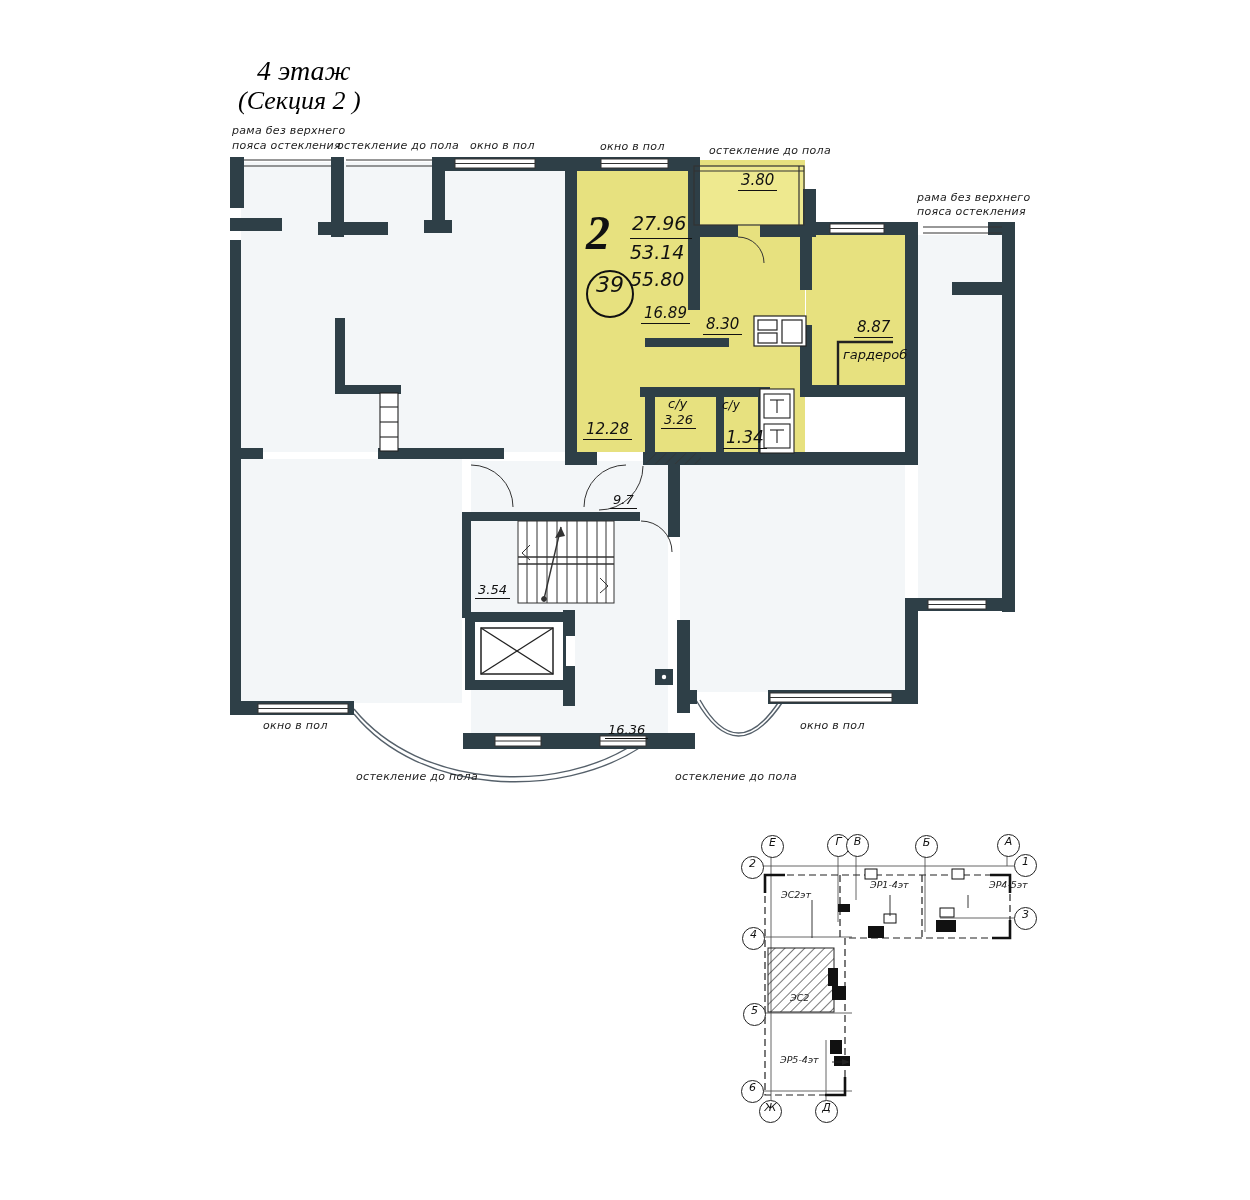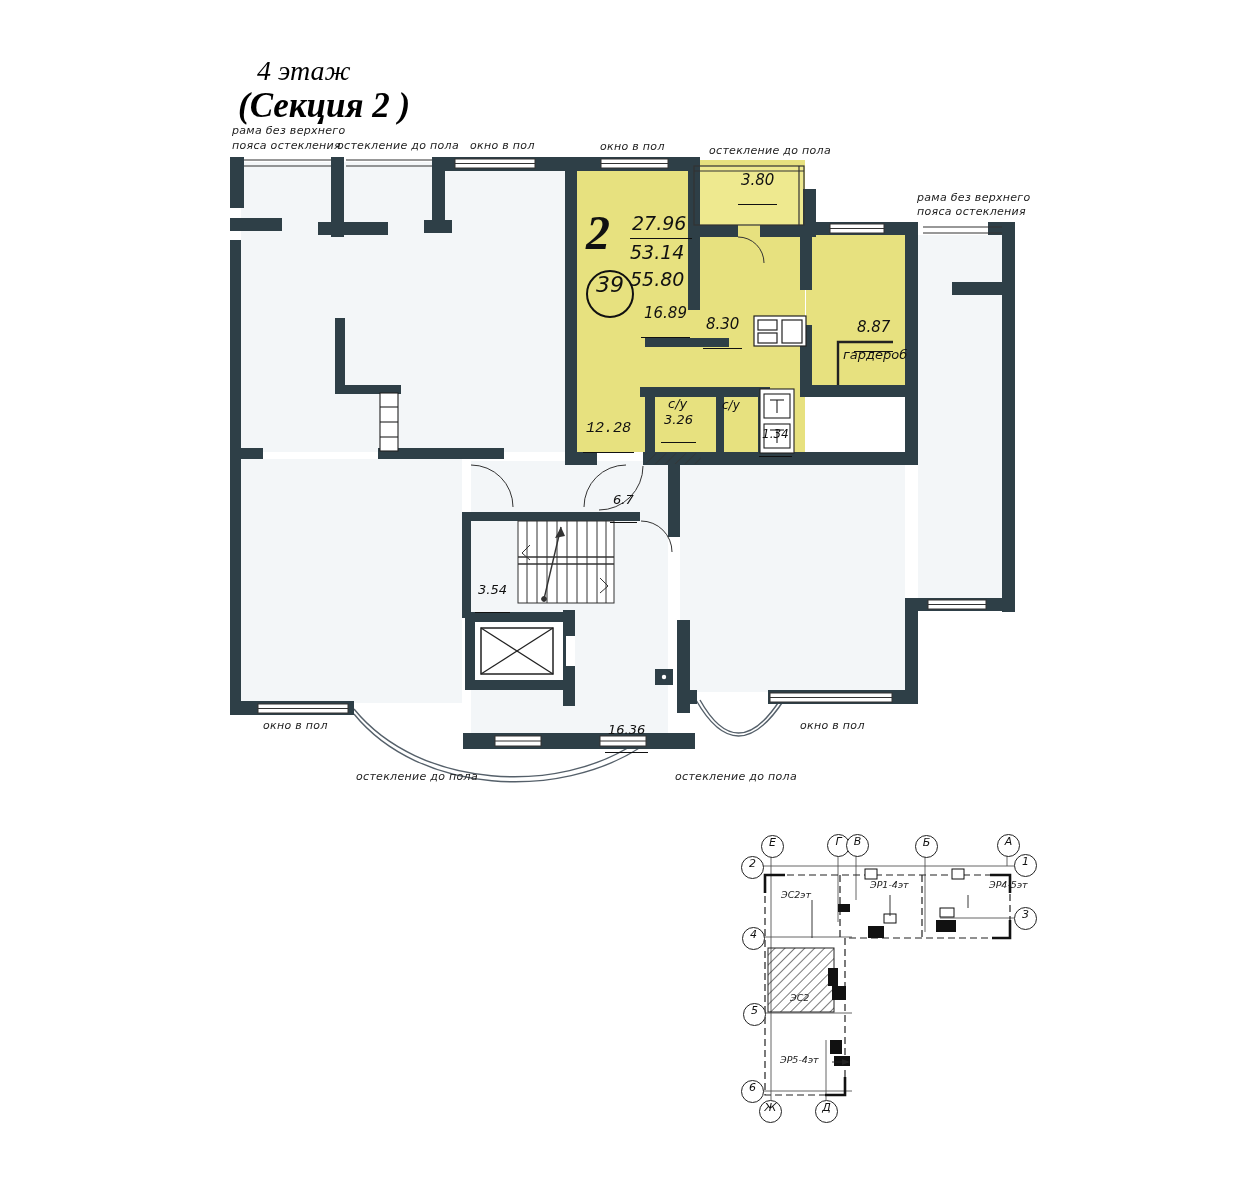--- a/index.html
+++ b/index.html
@@ -1,23 +1,23 @@
 <!DOCTYPE html>
 <html><head>
 <meta charset="utf-8">
 <style>
   html,body{margin:0;padding:0;background:#ffffff;}
   #canvas{position:relative;width:1250px;height:1200px;background:#ffffff;overflow:hidden;
           font-family:"DejaVu Sans",sans-serif;color:#1a1a1a;}
   svg{position:absolute;left:0;top:0;}
   .lbl{position:absolute;font:italic 11px "DejaVu Sans",sans-serif;color:#1c1c1c;white-space:nowrap;letter-spacing:.3px;}
   .num{position:absolute;font:italic 15px "DejaVu Sans",sans-serif;color:#111;border-bottom:1.4px solid #111;
-       padding:0 3px 15px 3px;white-space:nowrap;}
+       padding:0 3px 1px 3px;white-space:nowrap;}
   .num.sm{font-size:13px;}
-  .num.xs{font-size:12px;margin-left:36px;}
+  .num.xs{font-size:17px;}
   .roomtag{position:absolute;font:italic 13px "DejaVu Sans",sans-serif;color:#111;white-space:nowrap;}
   .title{position:absolute;font:italic 28px "Liberation Serif",serif;color:#000;white-space:nowrap;}
   .bigtype{position:absolute;font:italic bold 48px "Liberation Serif",serif;color:#111;}
   .areas{position:absolute;font:italic 19px "DejaVu Sans",sans-serif;color:#111;line-height:27px;}
   .areas .fr{border-bottom:1.6px solid #111;display:inline-block;padding:0 6px 1px 2px;}
   .aptnum{position:absolute;width:44px;height:44px;border:2px solid #111;border-radius:50%;
           text-align:center;line-height:42px;font:italic 22px "DejaVu Sans",sans-serif;color:#111;}
   .axis{position:absolute;width:21px;height:21px;border:1.2px solid #222;border-radius:50%;background:#fff;
         text-align:center;line-height:19px;font:italic 11px "DejaVu Sans",sans-serif;color:#111;}
   .kplbl{position:absolute;font:italic 9.5px "DejaVu Sans",sans-serif;color:#222;white-space:nowrap;}
@@ -255,21 +255,21 @@
       <line x1="890" y1="895" x2="890" y2="916"></line>
       <line x1="968" y1="895" x2="968" y2="908"></line>
       <line x1="812" y1="900" x2="812" y2="938"></line>
       <line x1="832" y1="1062" x2="848" y2="1062"></line>
     </g>
     <polygon points="850,1062 842,1059 842,1065" fill="#222"></polygon>
   </g>
 </svg>
 
 <div class="title" style="left:257px;top:55px;">4 этаж</div>
-<div class="title" style="left:238px;top:86px;font-size:35px;font-weight:bold;">(Секция 2 )</div>
+<div class="title" style="left:238px;top:86px;font-size:26px;">(Секция 2 )</div>
 
 <span class="lbl" style="left:232px;top:124px;">рама без верхнего</span>
 <span class="lbl" style="left:232px;top:139px;">пояса остекления</span>
 <span class="lbl" style="left:337px;top:139px;">остекление до пола</span>
 <span class="lbl" style="left:470px;top:139px;">окно в пол</span>
 <span class="lbl" style="left:600px;top:140px;">окно в пол</span>
 <span class="lbl" style="left:709px;top:144px;">остекление до пола</span>
 <span class="lbl" style="left:917px;top:191px;">рама без верхнего</span>
 <span class="lbl" style="left:917px;top:205px;">пояса остекления</span>
 
@@ -284,27 +284,27 @@
   <span>53.14</span><br>
   <span>55.80</span>
 </div>
 <div class="aptnum" style="left:586px;top:270px;">39</div>
 
 <span class="num" style="left:738px;top:171px;">3.80</span>
 <span class="num" style="left:641px;top:304px;">16.89</span>
 <span class="num" style="left:703px;top:315px;">8.30</span>
 <span class="num" style="left:854px;top:318px;">8.87</span>
 <span class="roomtag" style="left:843px;top:347px;">гардероб</span>
-<span class="num" style="left:583px;top:420px;font-family:Liberation Mono, monospace;">12.28</span>
+<span class="num" style="left:583px;top:420px;">12.28</span>
 <span class="roomtag" style="left:668px;top:396px;">с/у</span>
 <span class="num sm" style="left:661px;top:412px;">3.26</span>
 <span class="roomtag" style="left:722px;top:398px;font-size:12px;">с/у</span>
 <span class="num xs" style="left:723px;top:427px;">1.34</span>
 
-<span class="num sm" style="left:610px;top:492px;">6.7</span>
+<span class="num sm" style="left:610px;top:492px;">9.7</span>
 <span class="num sm" style="left:475px;top:582px;">3.54</span>
 <span class="num sm" style="left:605px;top:704px;margin-top:18px;">16.36</span>
 
 <div class="axis" style="left:761px;top:835px;">Е</div>
 <div class="axis" style="left:827px;top:834px;">Г</div>
 <div class="axis" style="left:846px;top:834px;">В</div>
 <div class="axis" style="left:915px;top:835px;">Б</div>
 <div class="axis" style="left:997px;top:834px;">А</div>
 <div class="axis" style="left:1014px;top:854px;">1</div>
 <div class="axis" style="left:741px;top:856px;">2</div>

